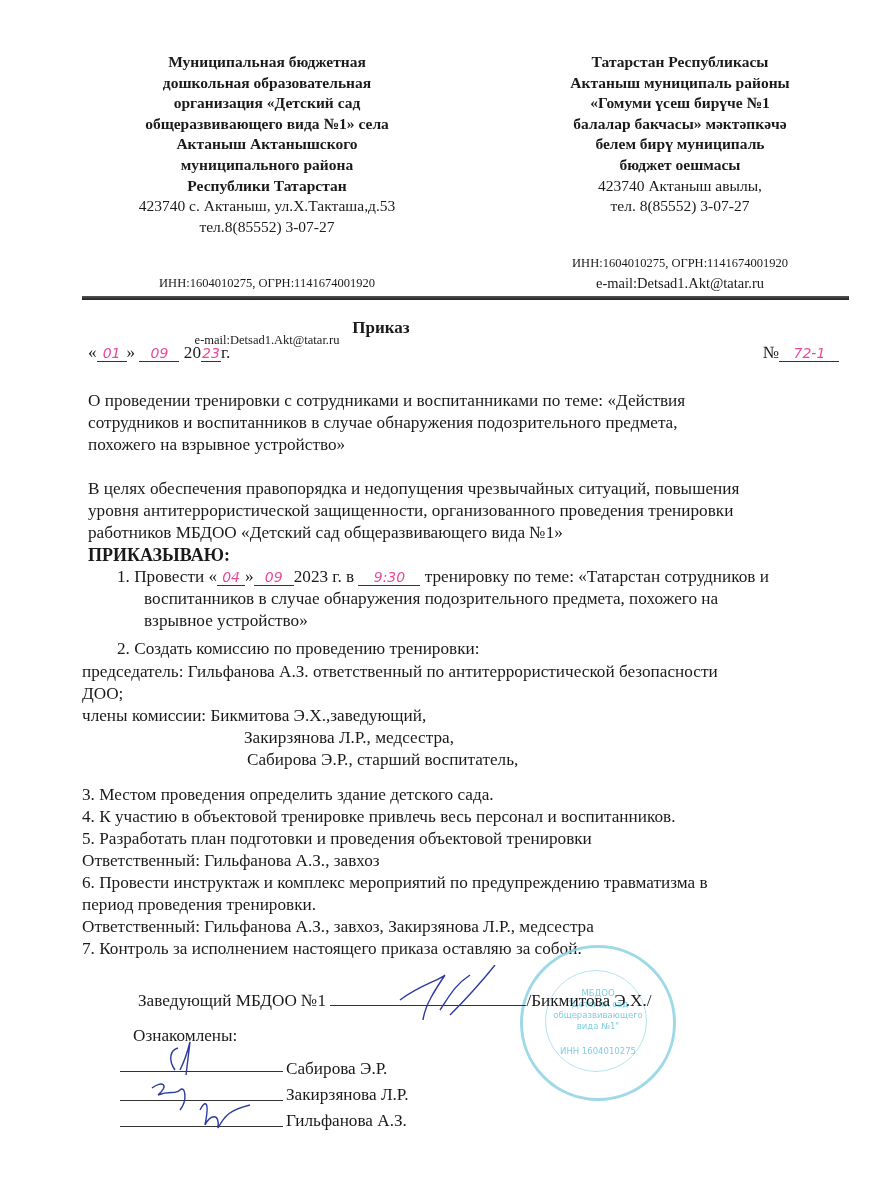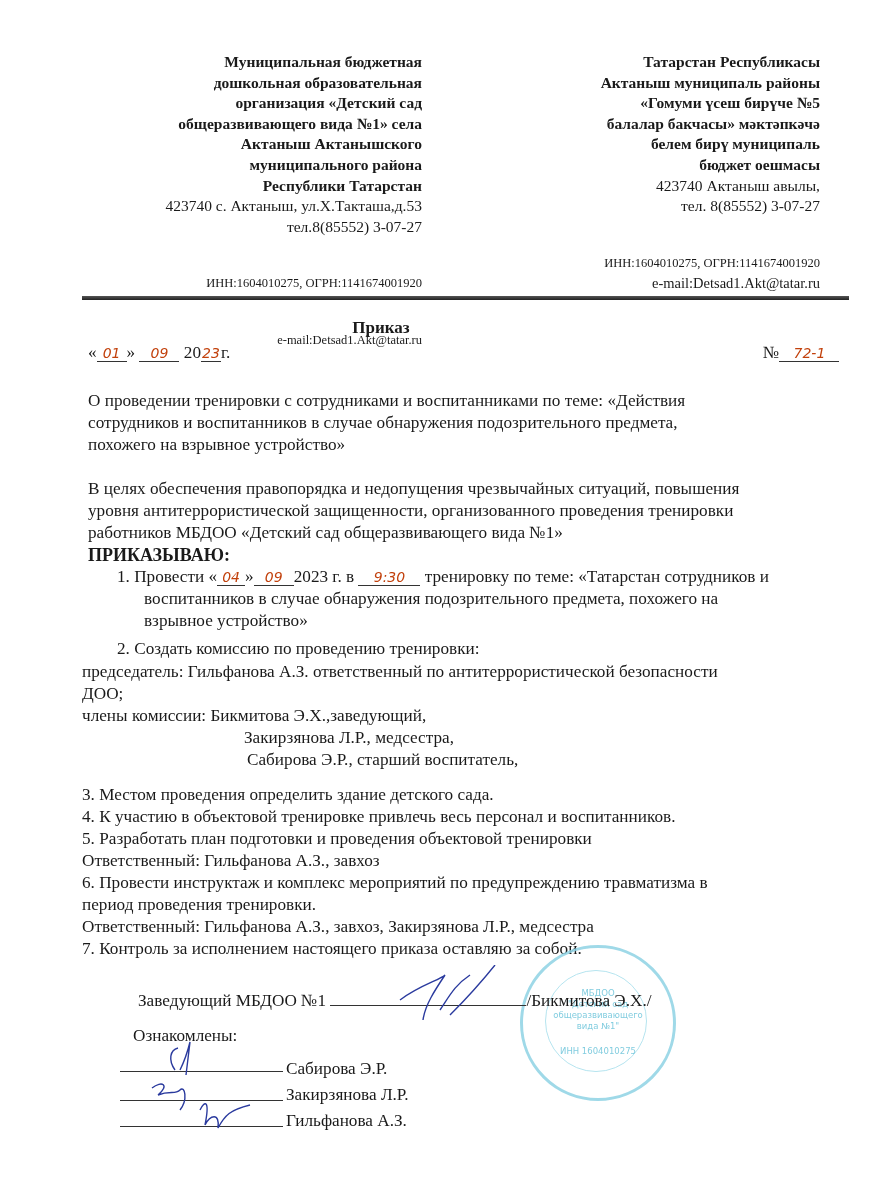--- a/index.html
+++ b/index.html
@@ -1,29 +1,29 @@
 <!DOCTYPE html>
 <html><head>
 <meta charset="utf-8">
 <style>
   html, body { margin: 0; padding: 0; background: #ffffff; }
   body { width: 873px; height: 1200px; position: relative; overflow: hidden;
          font-family: "Liberation Serif", "DejaVu Serif", serif; color: #1a1a1a; }
-  .hdr { position: absolute; top: 52px; text-align: right; line-height: 20.6px; }
+  .hdr { position: absolute; top: 52px; text-align: center; line-height: 20.6px; }
   .hdr .b { font-weight: bold; font-size: 15.5px; }
   .hdr .r { font-size: 15.5px; }
   .hdr .s { font-size: 12.5px; margin-top: 36px; }
   .hdr-left { left: 112px; width: 310px; }
   .hdr-right { left: 540px; width: 280px; }
   .rule { position: absolute; left: 82px; top: 296px; width: 767px; height: 4px;
           background: linear-gradient(#555, #222); }
   .title { position: absolute; top: 318px; left: 0; width: 762px; text-align: center;
            font-weight: bold; font-size: 17px; }
   .p { position: absolute; font-size: 17.2px; line-height: 22px; white-space: nowrap; }
-  .hw { font-family: "DejaVu Sans", sans-serif; font-style: italic; color: #c2410c;
+  .hw { font-family: "DejaVu Sans", sans-serif; font-style: italic; color: #ec4899;
         font-size: 14px; display: inline-block; border-bottom: 1px solid #333;
         text-align: center; line-height: 16px; }
   .blank { display: inline-block; border-bottom: 1px solid #333; }
   .bold { font-weight: bold; }
   .stamp { position: absolute; left: 520px; top: 945px; width: 150px; height: 150px;
            border-radius: 50%; border: 3px solid #8fd3e4; opacity: 0.85; }
   .stamp .inner { position: absolute; left: 22px; top: 22px; width: 100px; height: 100px;
            border-radius: 50%; border: 1px solid #a8dfec; }
   .stamp .txt { position: absolute; left: 0; top: 40px; width: 150px; text-align: center;
            font-family: "DejaVu Sans", sans-serif; font-size: 8.5px; color: #6cc4da; line-height: 11px; }
@@ -44,21 +44,21 @@
   <div class="b">Республики Татарстан</div>
   <div class="r">423740 с. Актаныш, ул.Х.Такташа,д.53</div>
   <div class="r">тел.8(85552) 3-07-27</div>
   <div class="s">ИНН:1604010275, ОГРН:1141674001920</div>
   <div class="s">e-mail:Detsad1.Akt@tatar.ru</div>
 </div>
 
 <div class="hdr hdr-right">
   <div class="b">Татарстан Республикасы</div>
   <div class="b">Актаныш муниципаль районы</div>
-  <div class="b">«Гомуми үсеш бирүче №5</div>
+  <div class="b">«Гомуми үсеш бирүче №1</div>
   <div class="b">балалар бакчасы» мәктәпкәчә</div>
   <div class="b">белем бирү муниципаль</div>
   <div class="b">бюджет оешмасы</div>
   <div class="r">423740 Актаныш авылы,</div>
   <div class="r">тел. 8(85552) 3-07-27</div>
   <div class="s">ИНН:1604010275, ОГРН:1141674001920</div>
   <div class="r" style="font-size:14.5px">e-mail:Detsad1.Akt@tatar.ru</div>
 </div>
 
 <div class="rule"></div>

